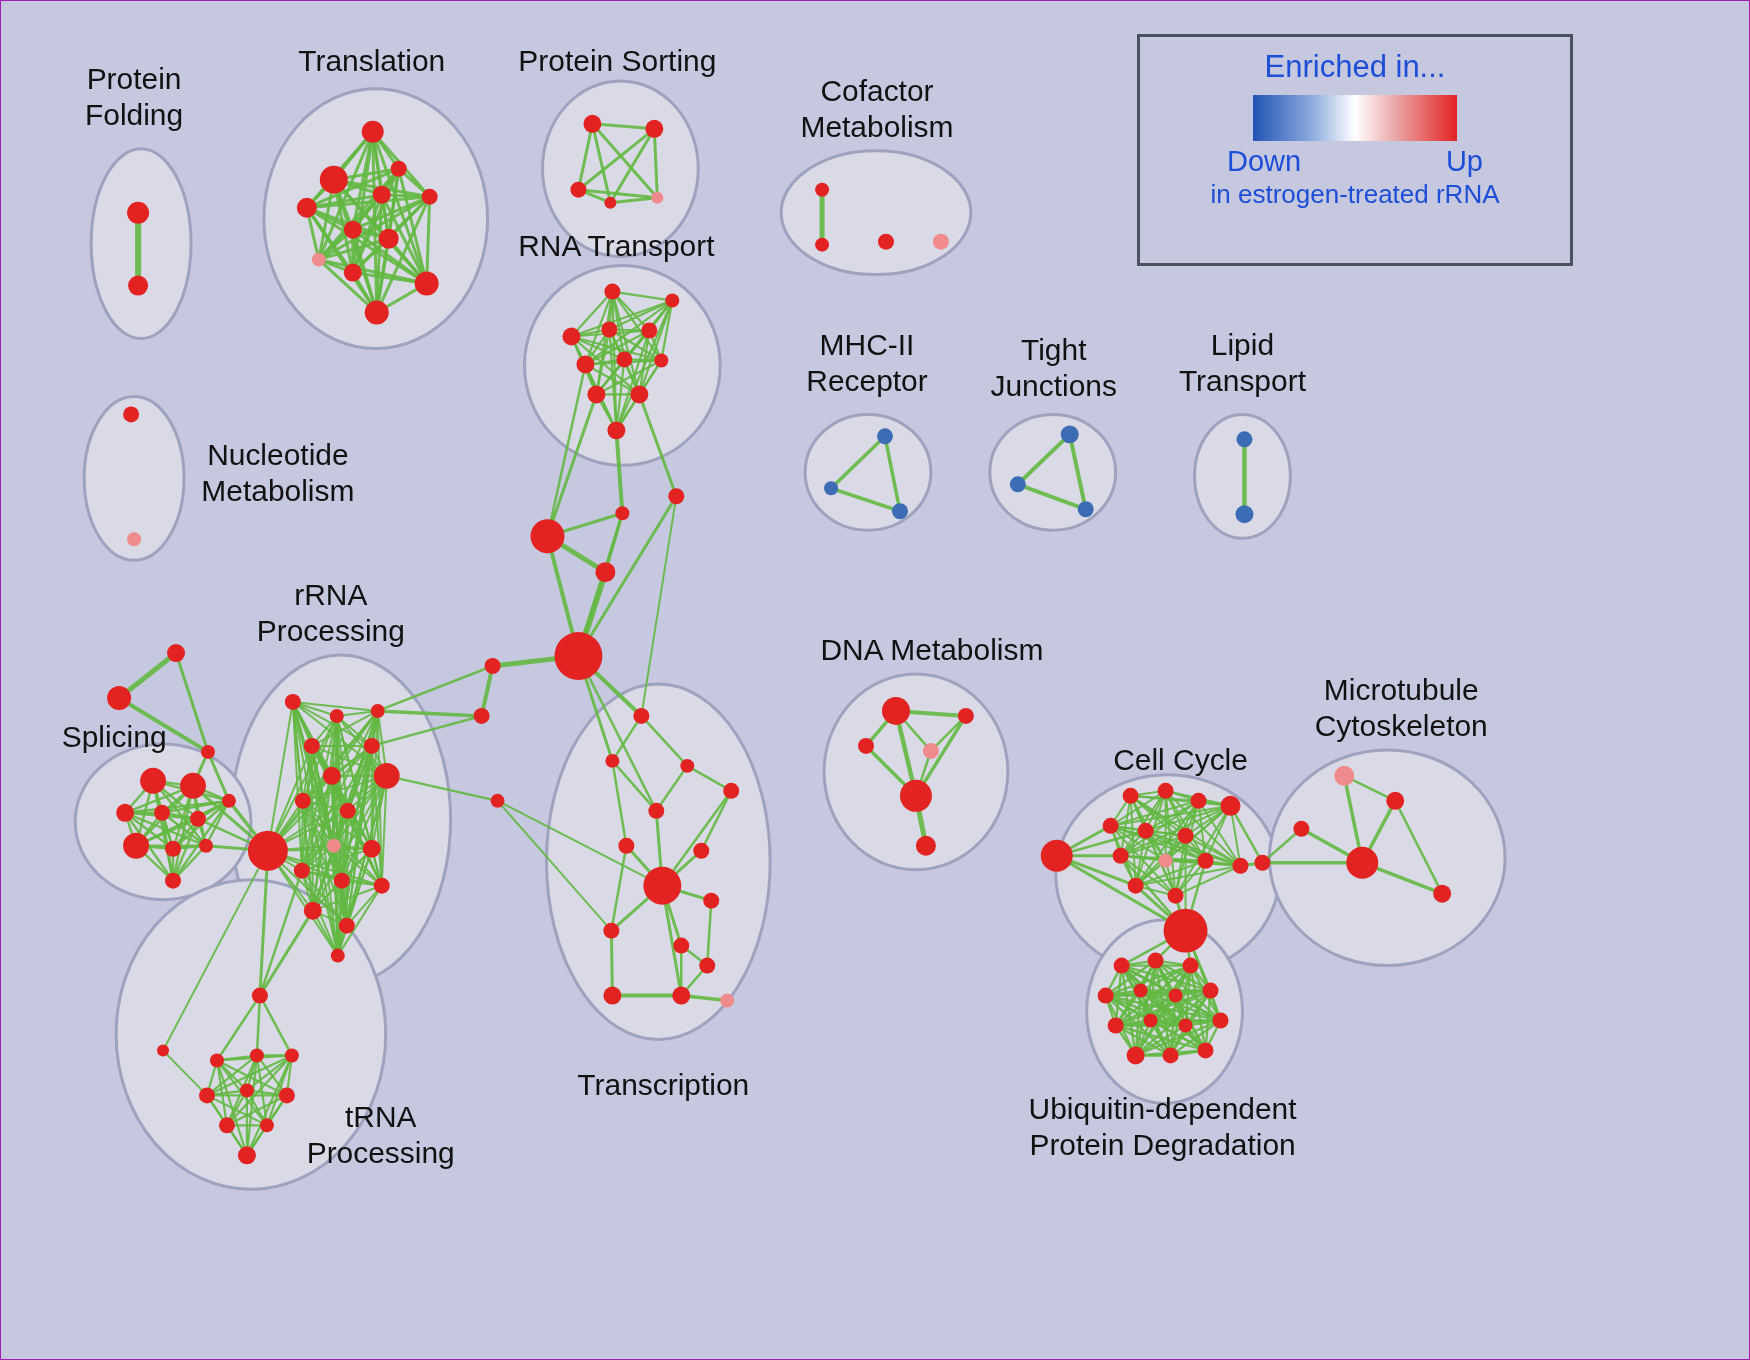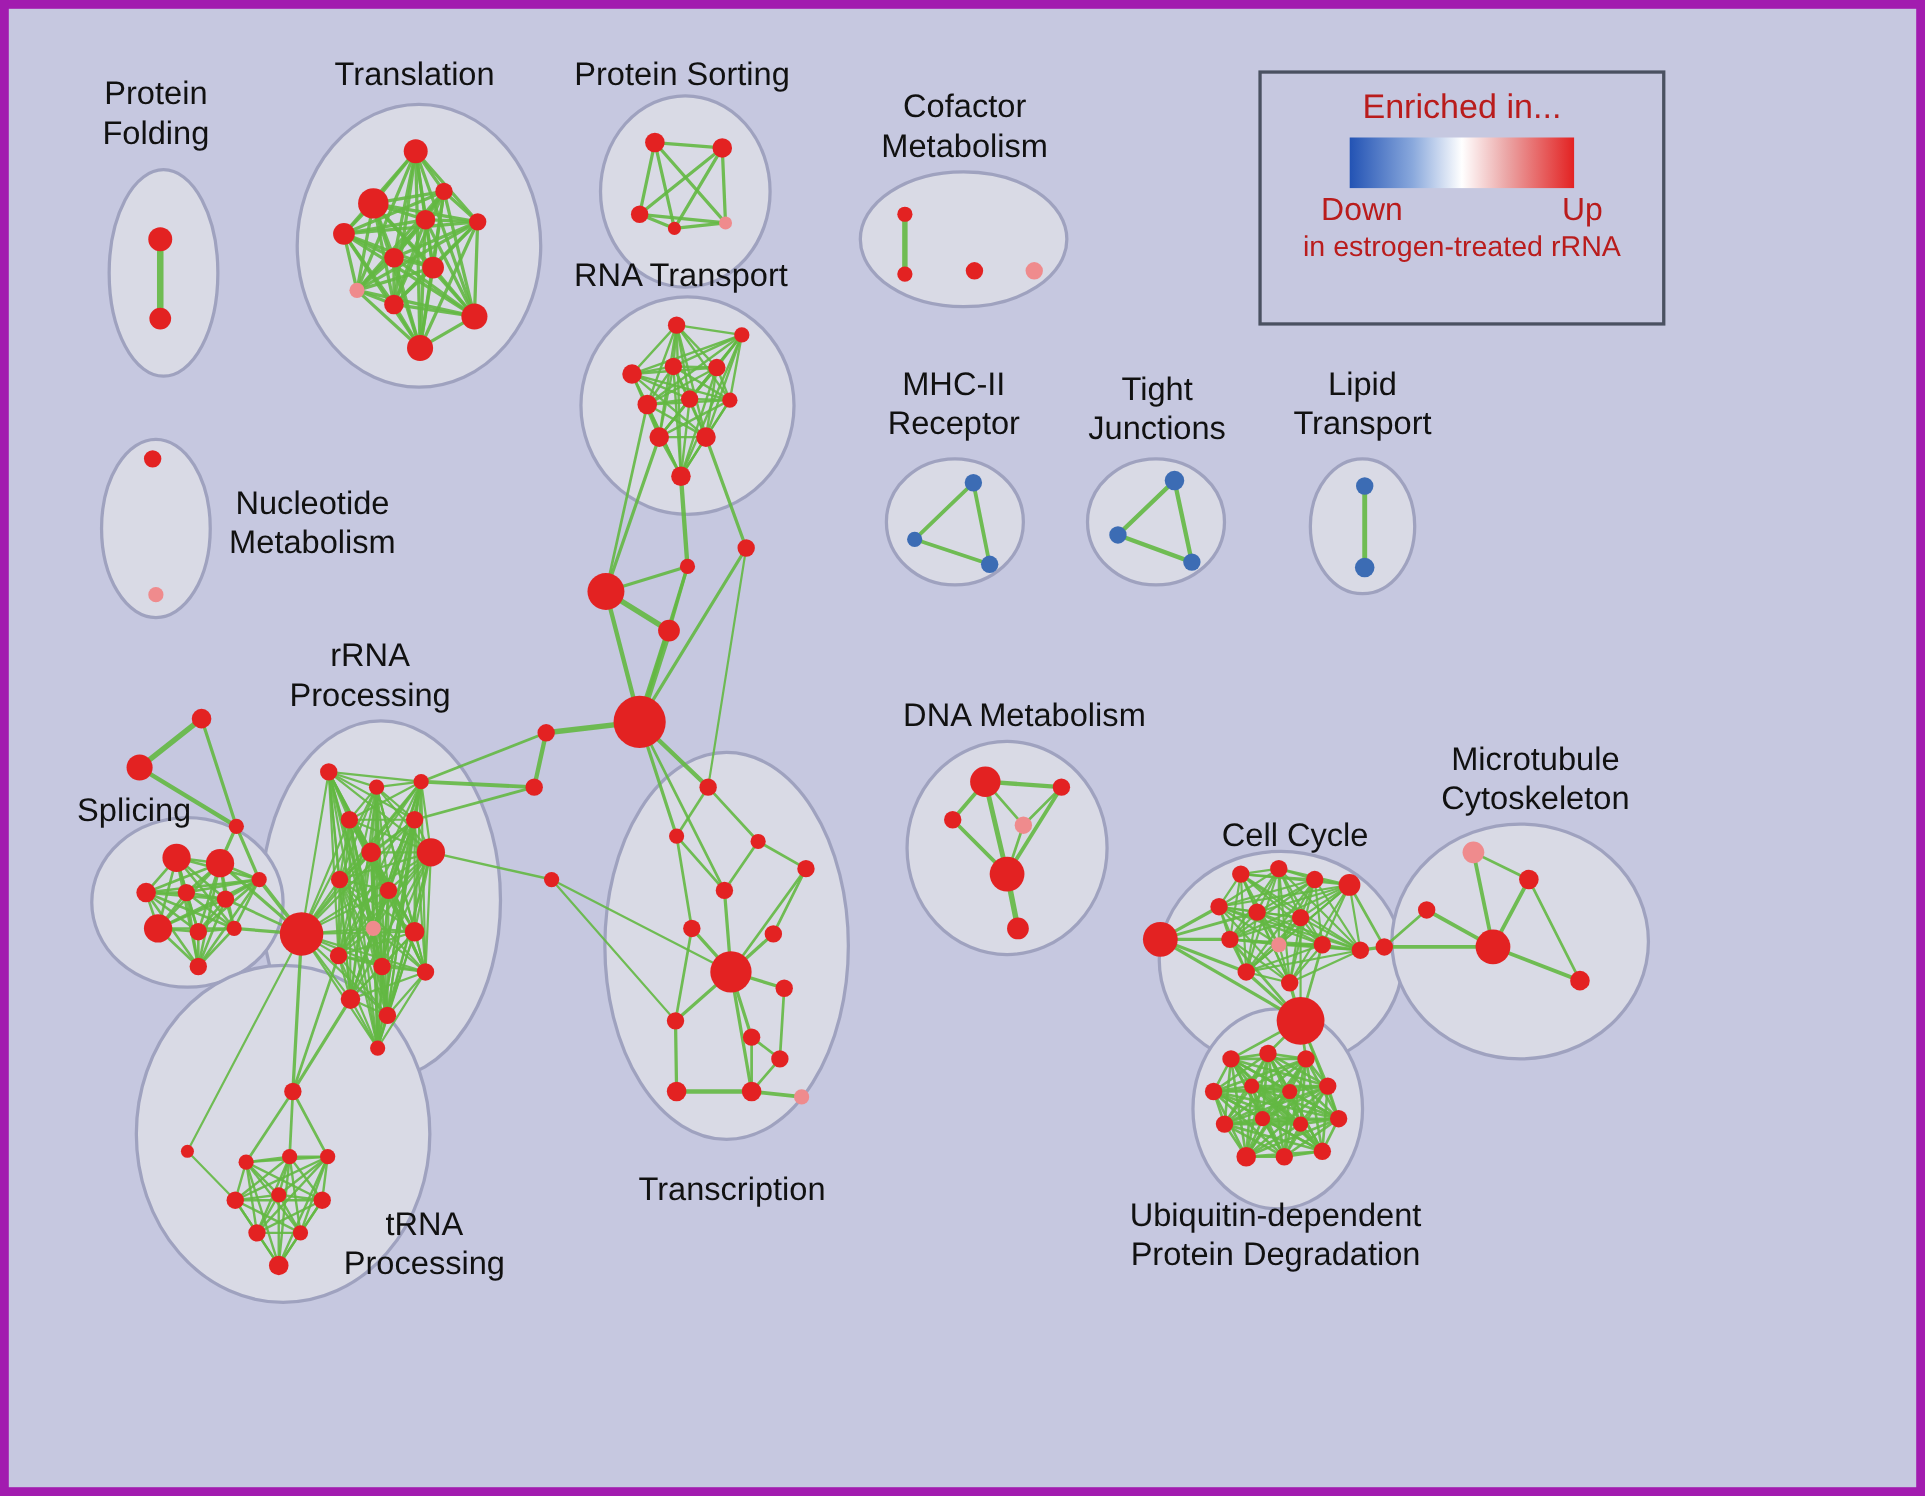--- a/index.html
+++ b/index.html
@@ -1,41 +1,40 @@
 <!DOCTYPE html>
 <html><head>
 <meta charset="utf-8">
 <style>
   html,body{margin:0;padding:0;background:#ffffff;}
   .frame{
     position:relative;
     width:1750px;height:1360px;
     box-sizing:border-box;
     background:#c6c8e0;
-    border:8px solid #a21caf;
+    border:1px solid #a21caf;
     overflow:hidden;
     font-family:"Liberation Sans", sans-serif;
   }
   .net-svg{position:absolute;left:0;top:0;width:100%;height:100%;}
   .cluster-label{
     font-family:"Liberation Sans", sans-serif;
     font-size:30px;
     fill:#111111;
   }
   .legend{
     position:absolute;
     left:1136px;top:33px;
-    width:370px;height:232px;
+    width:436px;height:232px;
     box-sizing:border-box;
     border:3px solid #4a5161;
     background:#c6c8e0;
     text-align:center;
-    color:#b91c1c;
+    color:#1d4ed8;
     z-index:5;
-    margin-top:23px;
   }
   .legend-title{font-size:31px;margin-top:12px;}
   .gradient-bar{
     width:204px;height:46px;
     margin:10px auto 4px auto;
     background:linear-gradient(to right,#2353b4 0%,#89a8dc 28%,#ffffff 50%,#eba6a6 70%,#e32222 100%);
   }
   .du-row{
     display:flex;justify-content:space-between;
     width:256px;margin:0 auto;

